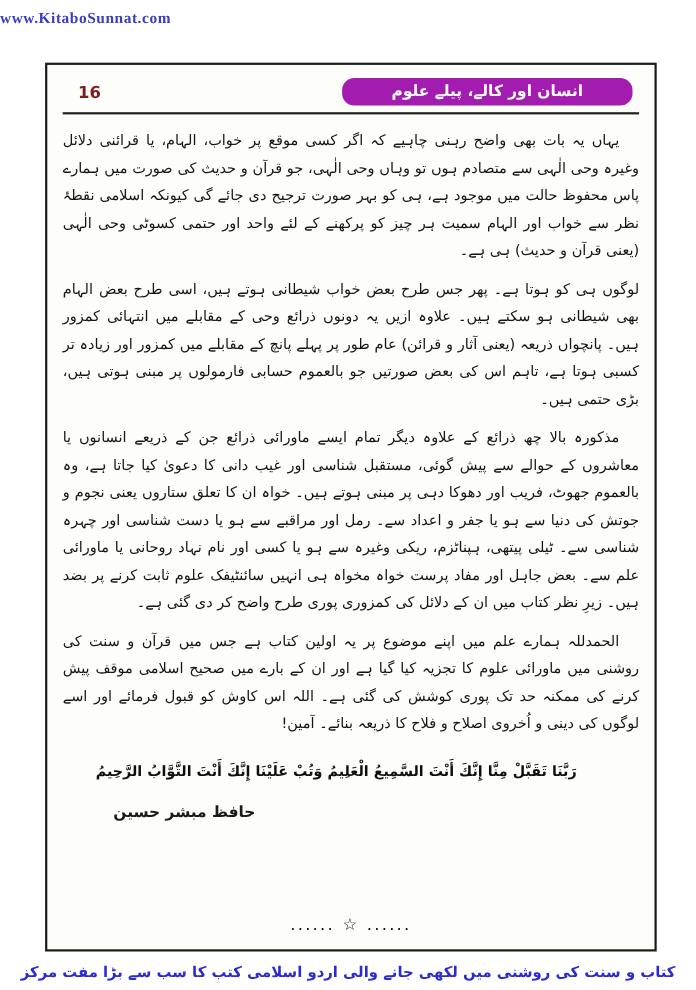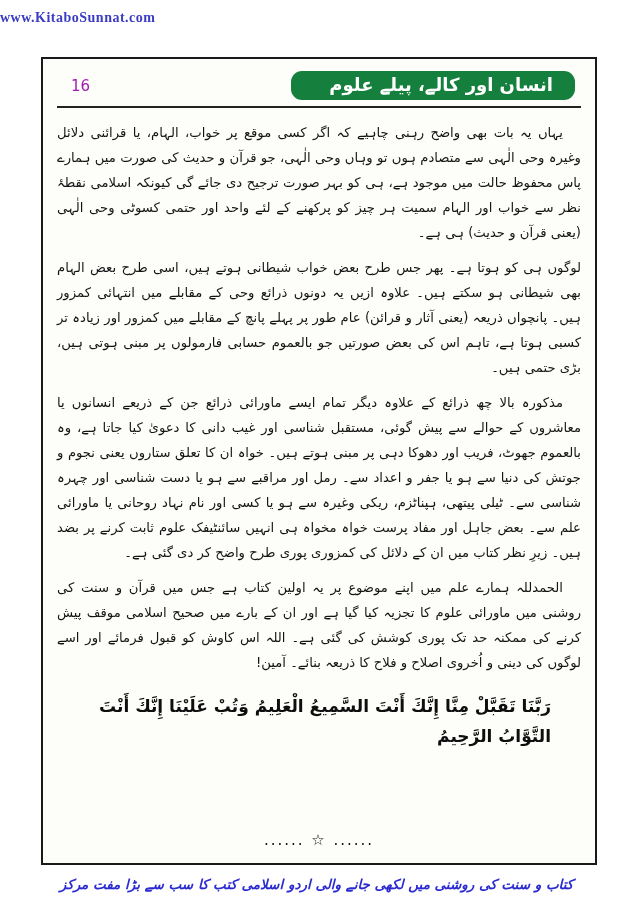--- a/index.html
+++ b/index.html
@@ -45,36 +45,36 @@
   .page-header {
     display: flex;
     flex-direction: row-reverse;
     justify-content: space-between;
     align-items: center;
     padding: 2px 6px 6px 6px;
     border-bottom: 2px solid #222;
   }
 
   .chapter-badge {
-    background: #15803d;
+    background: #a21caf;
     color: #ffffff;
     border-radius: 11px;
-    padding: 3px 22px 5px 38px;
-    font-size: 18px;
+    padding: 3px 22px 5px 22px;
+    font-size: 14px;
     font-weight: bold;
     direction: rtl;
     min-width: 220px;
     text-align: center;
   }
 
   .page-number {
     font-family: "DejaVu Sans", sans-serif;
     font-size: 15px;
-    font-weight: normal;
-    color: #a21caf;
+    font-weight: bold;
+    color: #7f1d1d;
     padding-left: 8px;
   }
 
   .body-text {
     margin-top: 12px;
     direction: rtl;
   }
 
   .para {
     direction: rtl;
@@ -84,22 +84,22 @@
     line-height: 25px;
     color: #141414;
     margin: 0 0 10px 0;
   }
   .para.indent {
     text-indent: 18px;
   }
 
   .dua {
     direction: rtl;
-    text-align: right;
-    font-size: 17px;
+    text-align: left;
+    font-size: 13px;
     font-weight: bold;
     color: #0e0e0e;
     margin: 16px 30px 6px 30px;
     line-height: 30px;
   }
 
   .signature {
     direction: rtl;
     text-align: left;
     font-size: 14px;
@@ -123,21 +123,20 @@
   .footer-tagline {
     position: absolute;
     bottom: 8px;
     left: 0;
     width: 100%;
     text-align: center;
     direction: rtl;
     font-size: 13.5px;
     font-weight: bold;
     color: #2b2bd0;
-    font-style: italic;
   }
 </style>
 </head>
 <body>
 
 <div class="watermark">www.KitaboSunnat.com</div>
 
 <div class="scan-page">
 
   <div class="page-header">
@@ -146,18 +145,19 @@
   </div>
 
   <div class="body-text">
     <p class="para indent">یہاں یہ بات بھی واضح رہنی چاہیے کہ اگر کسی موقع پر خواب، الہام، یا قرائنی دلائل وغیرہ وحی الٰہی سے متصادم ہوں تو وہاں وحی الٰہی، جو قرآن و حدیث کی صورت میں ہمارے پاس محفوظ حالت میں موجود ہے، ہی کو بہر صورت ترجیح دی جائے گی کیونکہ اسلامی نقطۂ نظر سے خواب اور الہام سمیت ہر چیز کو پرکھنے کے لئے واحد اور حتمی کسوٹی وحی الٰہی (یعنی قرآن و حدیث) ہی ہے۔</p>
     <p class="para">لوگوں ہی کو ہوتا ہے۔ پھر جس طرح بعض خواب شیطانی ہوتے ہیں، اسی طرح بعض الہام بھی شیطانی ہو سکتے ہیں۔ علاوہ ازیں یہ دونوں ذرائع وحی کے مقابلے میں انتہائی کمزور ہیں۔ پانچواں ذریعہ (یعنی آثار و قرائن) عام طور پر پہلے پانچ کے مقابلے میں کمزور اور زیادہ تر کسبی ہوتا ہے، تاہم اس کی بعض صورتیں جو بالعموم حسابی فارمولوں پر مبنی ہوتی ہیں، بڑی حتمی ہیں۔</p>
     <p class="para indent">مذکورہ بالا چھ ذرائع کے علاوہ دیگر تمام ایسے ماورائی ذرائع جن کے ذریعے انسانوں یا معاشروں کے حوالے سے پیش گوئی، مستقبل شناسی اور غیب دانی کا دعویٰ کیا جاتا ہے، وہ بالعموم جھوٹ، فریب اور دھوکا دہی پر مبنی ہوتے ہیں۔ خواہ ان کا تعلق ستاروں یعنی نجوم و جوتش کی دنیا سے ہو یا جفر و اعداد سے۔ رمل اور مراقبے سے ہو یا دست شناسی اور چہرہ شناسی سے۔ ٹیلی پیتھی، ہپناٹزم، ریکی وغیرہ سے ہو یا کسی اور نام نہاد روحانی یا ماورائی علم سے۔ بعض جاہل اور مفاد پرست خواہ مخواہ ہی انہیں سائنٹیفک علوم ثابت کرنے پر بضد ہیں۔ زیرِ نظر کتاب میں ان کے دلائل کی کمزوری پوری طرح واضح کر دی گئی ہے۔</p>
     <p class="para indent">الحمدللہ ہمارے علم میں اپنے موضوع پر یہ اولین کتاب ہے جس میں قرآن و سنت کی روشنی میں ماورائی علوم کا تجزیہ کیا گیا ہے اور ان کے بارے میں صحیح اسلامی موقف پیش کرنے کی ممکنہ حد تک پوری کوشش کی گئی ہے۔ اللہ اس کاوش کو قبول فرمائے اور اسے لوگوں کی دینی و اُخروی اصلاح و فلاح کا ذریعہ بنائے۔ آمین!</p>
 
     <div class="dua">رَبَّنَا تَقَبَّلْ مِنَّا إِنَّكَ أَنْتَ السَّمِيعُ الْعَلِيمُ وَتُبْ عَلَيْنَا إِنَّكَ أَنْتَ التَّوَّابُ الرَّحِيمُ</div>
 
+    <div class="signature">حافظ مبشر حسین</div>
   </div>
 
   <div class="ornament">...... ☆ ......</div>
 </div>
 
 <div class="footer-tagline">کتاب و سنت کی روشنی میں لکھی جانے والی اردو اسلامی کتب کا سب سے بڑا مفت مرکز</div>
 
 </body></html>

